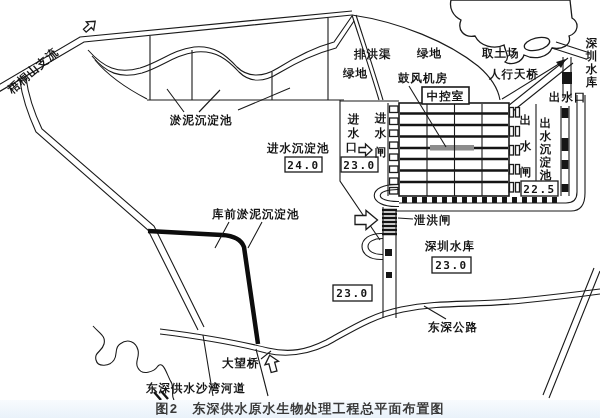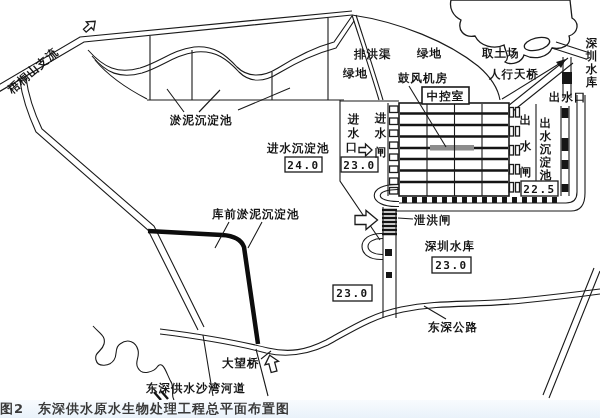--- a/index.html
+++ b/index.html
@@ -12,21 +12,21 @@
                font-size:11px;font-weight:700;letter-spacing:1.5px;text-anchor:middle;}
   svg text.vch{text-anchor:middle;}
   .l1{stroke:#1b1b1b;stroke-width:1.1;fill:none;}
   .l2{stroke:#141414;stroke-width:2.4;fill:none;}
   .lthk{stroke:#0d0d0d;stroke-width:4.5;fill:none;stroke-linejoin:round;}
   .wf{fill:#ffffff;stroke:#1b1b1b;stroke-width:1.3;}
   .blk{fill:#161616;stroke:none;}
   .gray{fill:#8c8c8c;stroke:none;}
   #caption-bar{position:absolute;left:0;top:400px;width:600px;height:18px;
     background:linear-gradient(#f8fbfe,#e9f2fa);
-    display:flex;align-items:center;justify-content:flex-start;}
+    display:flex;align-items:center;justify-content:center;font-family:Liberation Mono, monospace;}
   #caption-bar span{font-size:13px;font-weight:700;color:#3a3a3a;letter-spacing:1px;}
 </style>
 </head>
 <body>
 
 <div id="stage">
 <svg width="600" height="400" viewBox="0 0 600 400">
 
   <g>
     <path class="l1" d="M-3,93 L84,42 L352,15"></path>

